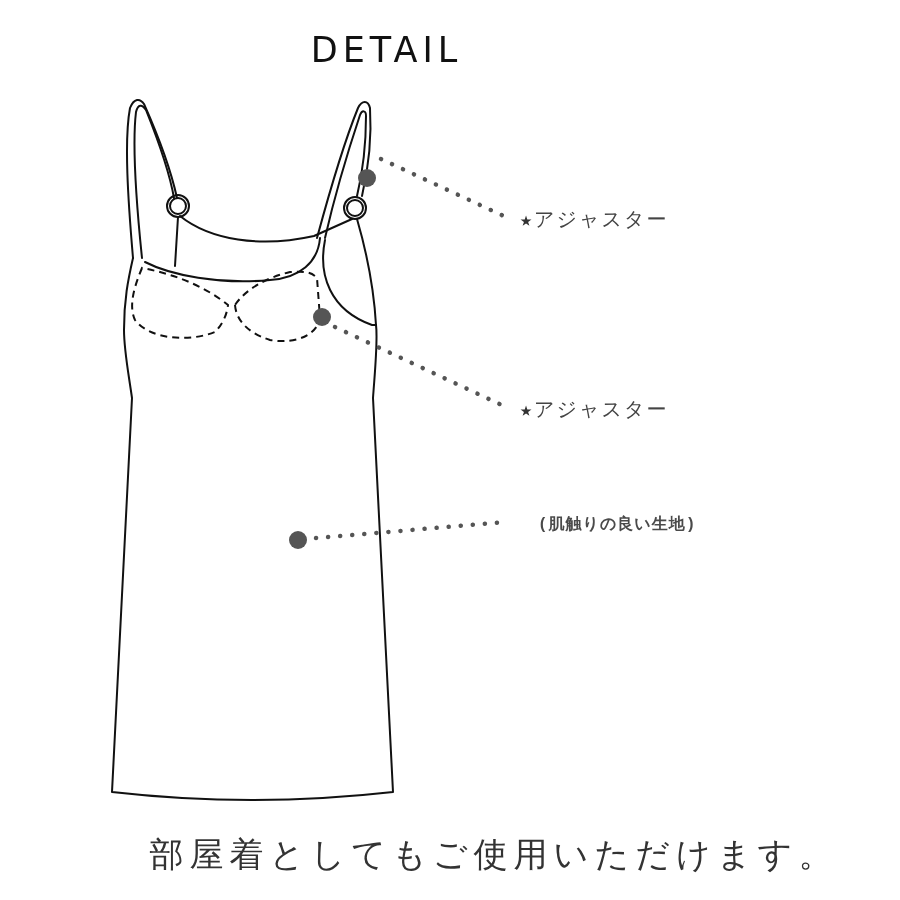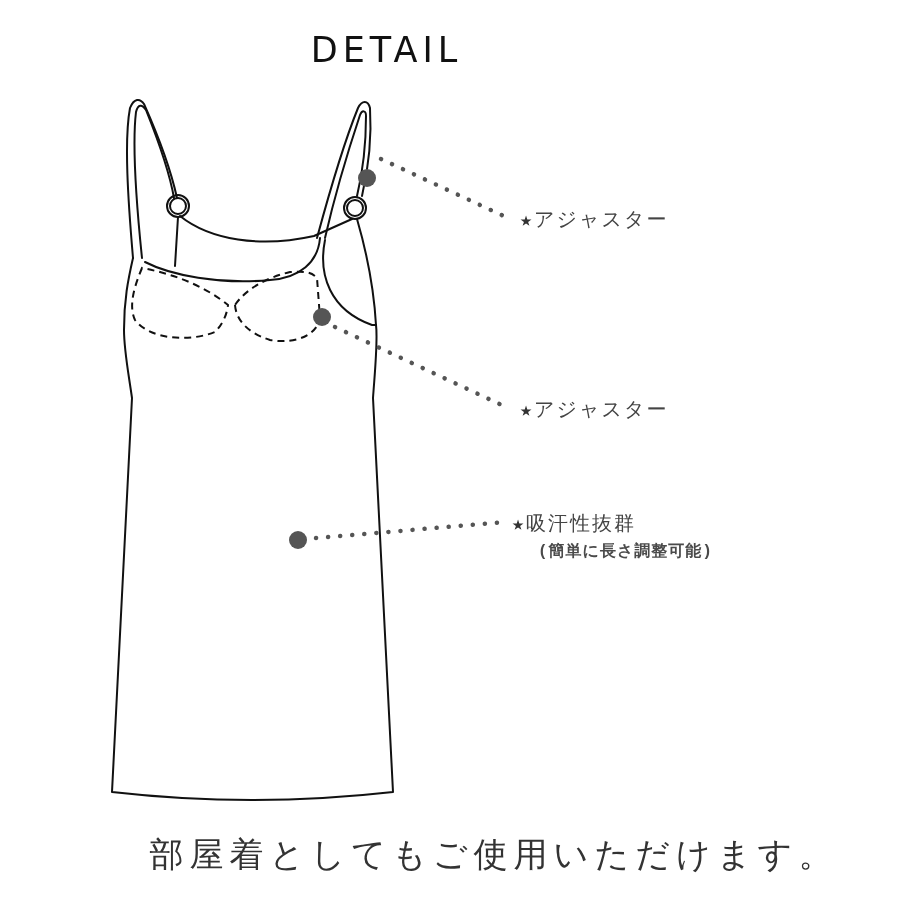--- a/index.html
+++ b/index.html
@@ -67,17 +67,16 @@
 
 <div class="callout" style="left:520px; top:206px;">
   <div class="main"><span class="star">★</span><span>アジャスター</span></div>
 </div>
 
 <div class="callout" style="left:520px; top:396px;">
   <div class="main"><span class="star">★</span><span>アジャスター</span></div>
 </div>
 
 <div class="callout" style="left:512px; top:510px;">
-  <div class="main"><span class="star">★</span><span>吸汗性抜群</span></div>
-  <div class="sub">(簡単に長さ調整可能)</div>
+  <div class="sub">(肌触りの良い生地)</div>
 </div>
 
 <div class="footer">部屋着としてもご使用いただけます。</div>
 
 </body></html>

